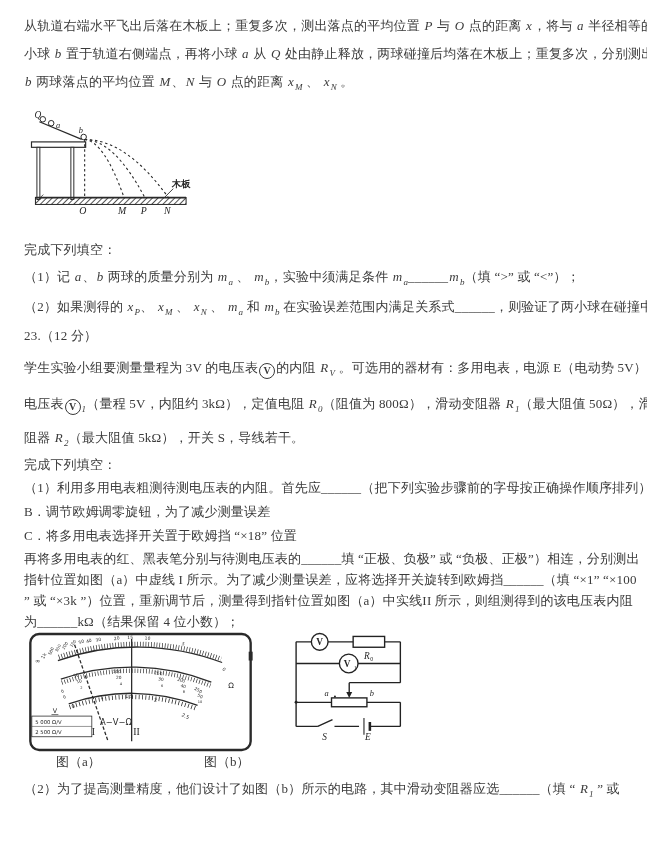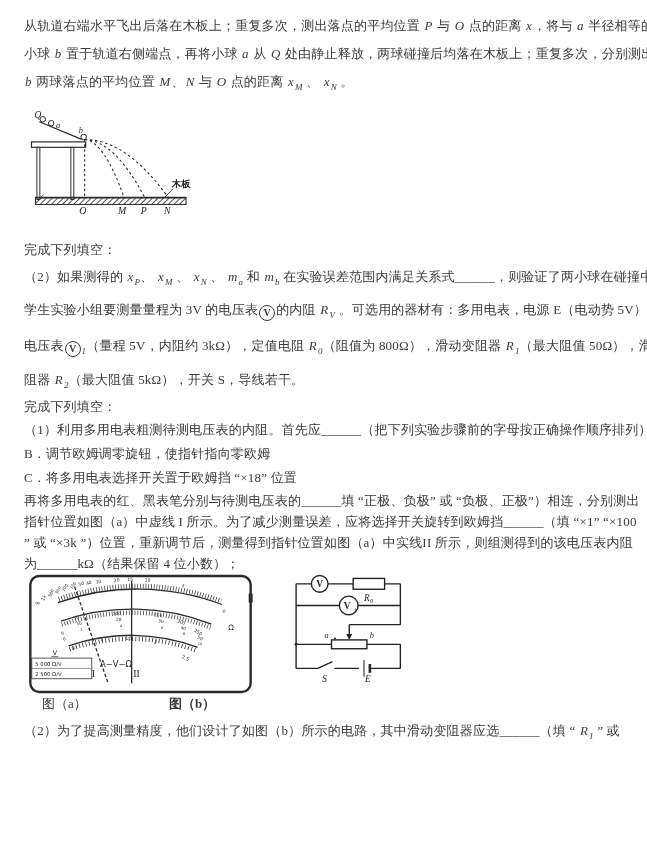--- a/index.html
+++ b/index.html
@@ -15,22 +15,22 @@
   sub.vsub{font-size:9px;font-style:italic;line-height:0;}
   .circ{display:inline-block;width:14px;height:14px;line-height:14px;
         border:1.3px solid #3a3a3a;border-radius:50%;text-align:center;
         font-size:10px;font-weight:bold;vertical-align:-2px;margin:0 1px;
         font-family:"Liberation Serif",serif;}
   .fig-traj{display:block;margin:8px 0 0 3px;}
   .figrow{display:flex;align-items:flex-start;margin-left:3px;}
   .figrow svg{display:block;}
   .circ-svg{margin-left:33px;}
   .caps{white-space:nowrap;font-size:13px;}
-  .caps .capa{margin-left:18px;}
-  .caps .capb{margin-left:79px;font-weight:bold;}
+  .caps .capa{margin-left:32px;}
+  .caps .capb{margin-left:100px;}
   svg text{fill:#262626;}
   .dnum{font-family:"DejaVu Sans",sans-serif;}
   .dser{font-family:"Liberation Serif",serif;}
   .dit{font-family:"Liberation Serif",serif;font-style:italic;}
 </style>
 </head>
 <body>
 
 <div class="page">
 
@@ -67,27 +67,29 @@
       <text x="51" y="29" font-size="8.5">b</text>
       <text x="55" y="112" text-anchor="middle" font-size="10">O</text>
       <text x="95" y="112" text-anchor="middle" font-size="10">M</text>
       <text x="117" y="112" text-anchor="middle" font-size="10">P</text>
       <text x="141" y="112" text-anchor="middle" font-size="10">N</text>
     </g>
     <text x="155" y="84" text-anchor="middle" font-size="9.5" font-weight="bold" class="dser">木板</text>
   </svg>
 
   <div class="ln l24 mt6">完成下列填空：</div>
+  <div class="ln l30">（1）记 <span class="var">a</span>、<span class="var">b</span> 两球的质量分别为 <span class="var">m</span><sub class="vsub">a</sub> 、 <span class="var">m</span><sub class="vsub">b</sub>，实验中须满足条件 <span class="var">m</span><sub class="vsub">a</sub>______<span class="var">m</span><sub class="vsub">b</sub>（填 “&gt;” 或 “&lt;”）；</div>
   <div class="ln l30">（2）如果测得的 <span class="var">x</span><sub class="vsub">P</sub>、 <span class="var">x</span><sub class="vsub">M</sub> 、 <span class="var">x</span><sub class="vsub">N</sub> 、 <span class="var">m</span><sub class="vsub">a</sub> 和 <span class="var">m</span><sub class="vsub">b</sub> 在实验误差范围内满足关系式______，则验证了两小球在碰撞中</div>
+  <div class="ln l28">23.（12 分）</div>
   <div class="ln l36">学生实验小组要测量量程为 3V 的电压表<span class="circ">V</span>的内阻 <span class="var">R</span><sub class="vsub">V</sub> 。可选用的器材有：多用电表，电源 E（电动势 5V），</div>
   <div class="ln l36">电压表<span class="circ">V</span><sub class="vsub">1</sub>（量程 5V，内阻约 3kΩ），定值电阻 <span class="var">R</span><sub class="vsub">0</sub>（阻值为 800Ω），滑动变阻器 <span class="var">R</span><sub class="vsub">1</sub>（最大阻值 50Ω），滑动变</div>
   <div class="ln l32">阻器 <span class="var">R</span><sub class="vsub">2</sub>（最大阻值 5kΩ），开关 S，导线若干。</div>
   <div class="ln l22">完成下列填空：</div>
   <div class="ln l24">（1）利用多用电表粗测待测电压表的内阻。首先应______（把下列实验步骤前的字母按正确操作顺序排列）；</div>
-  <div class="ln l24">B．调节欧姆调零旋钮，使指针指向零欧姆</div>
+  <div class="ln l24">B．调节欧姆调零旋钮，为了减少测量误差</div>
   <div class="ln l24">C．将多用电表选择开关置于欧姆挡 “×18” 位置</div>
   <div class="ln l21">再将多用电表的红、黑表笔分别与待测电压表的______填 “正极、负极” 或 “负极、正极”）相连，分别测出</div>
   <div class="ln l21">指针位置如图（a）中虚线 I 所示。为了减少测量误差，应将选择开关旋转到欧姆挡______（填 “×1” “×100</div>
   <div class="ln l21">” 或 “×3k ”）位置，重新调节后，测量得到指针位置如图（a）中实线II 所示，则组测得到的该电压表内阻</div>
   <div class="ln l21">为______kΩ（结果保留 4 位小数）；</div>
 
   <div class="figrow">
 
     <svg viewBox="0 0 228 122" width="227" height="120">
       <rect x="2" y="2" width="224" height="118" rx="9" fill="none" stroke="#2a2a2a" stroke-width="2.4"></rect>

